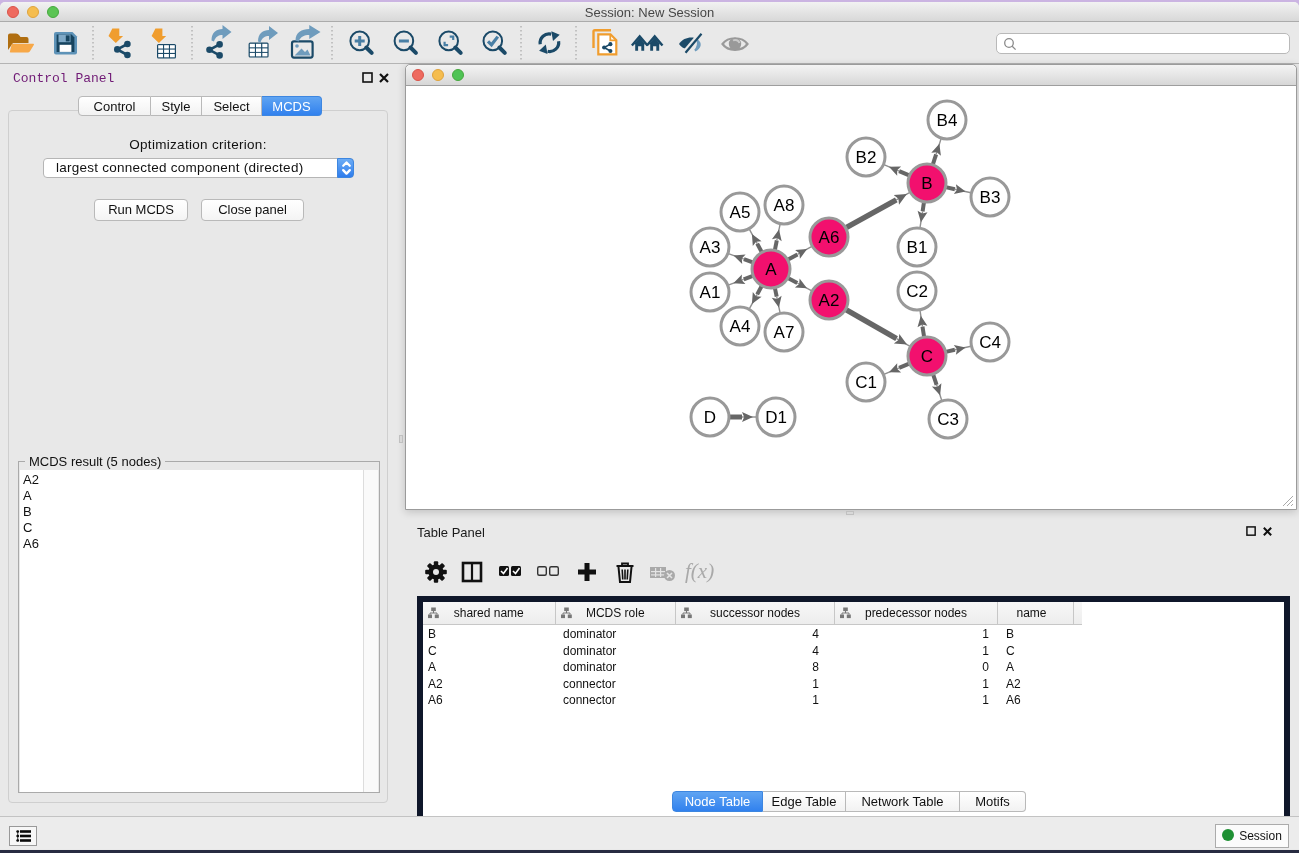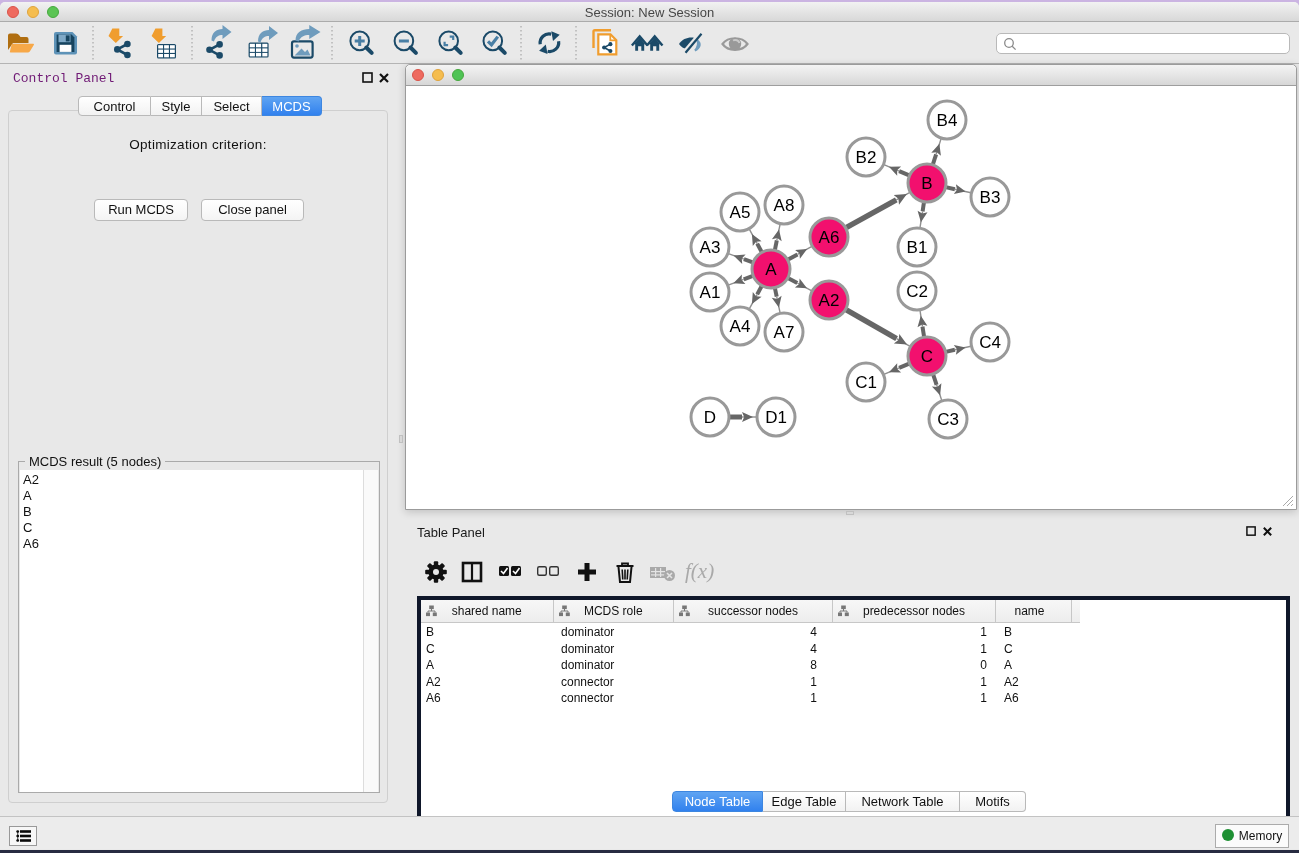--- a/index.html
+++ b/index.html
@@ -50,21 +50,21 @@
 #net-titlebar .tl { top:3.5px; }
 #net-titlebar .tl1 { left:6px; background:#ee6a5f; border:0.5px solid #d95349; }
 #net-titlebar .tl2 { left:26px; background:#f5bd4f; border:0.5px solid #dfa33c; }
 #net-titlebar .tl3 { left:46px; background:#4fc355; border:0.5px solid #46a83e; }
 #net-titlebar .ttext { position:absolute; top:4px; width:100%; text-align:center; font-size:13px; color:#3c3c3c; }
 #graph { position:absolute; left:0; top:21px; }
 .grip { position:absolute; right:2px; bottom:2px; width:12px; height:12px; }
 
 #tp-title { position:absolute; left:417px; top:523px; font-size:13px; color:#1a1a1a; }
 #tp-toolbar { position:absolute; left:417px; top:551px; width:873px; height:39px; }
-#tp-table { position:absolute; left:417px; top:594px; width:873px; height:226px; background:#fff; border:4px solid #0f172a; }
+#tp-table { position:absolute; left:417px; top:594px; width:873px; height:226px; background:#fff; border:6px solid #0f172a; }
 #tp-header { position:absolute; left:0; top:0; height:23px; width:659px; background:linear-gradient(#f7f7f7,#ededed); border-bottom:1px solid #c7c7c7; font-size:12px; color:#111; }
 .hcol { position:absolute; top:0; height:23px; border-right:1px solid #c7c7c7; text-align:center; line-height:23px; }
 .hicon { position:absolute; left:5px; top:4px; }
 .trow { position:absolute; font-size:12px; color:#111; height:17px; line-height:17px; }
 .tcell { position:absolute; }
 
 #bottom-tabs { left:672px; top:789px; position:absolute; display:flex; } #bottom-tabs .tab { height:21px; line-height:20px; }
 </style>
 </head>
 <body>
@@ -180,20 +180,26 @@
       <path d="M2 2 L10 10 M10 2 L2 10" stroke="#111" stroke-width="2.2"></path>
     </svg>
   <div id="cp-box"></div>
   <div class="tabs" id="cp-tabs">
     <div class="tab first" style="width:73px">Control</div>
       <div class="tab" style="width:51px">Style</div>
       <div class="tab" style="width:60px">Select</div>
       <div class="tab sel last" style="width:60px">MCDS</div>
   </div>
   <div id="opt-label">Optimization criterion:</div>
+  <div id="dropdown">largest connected component (directed)
+    <div id="dd-btn"><svg width="17" height="18" viewBox="0 0 17 18">
+          <path d="M5.2 6.8 L8.5 3.4 L11.8 6.8" fill="none" stroke="#fff" stroke-width="2.2" stroke-linecap="round" stroke-linejoin="round"></path>
+          <path d="M5.2 11.2 L8.5 14.6 L11.8 11.2" fill="none" stroke="#fff" stroke-width="2.4" stroke-linecap="round" stroke-linejoin="round"></path>
+        </svg></div>
+  </div>
   <div class="btn" id="btn-run">Run MCDS</div>
   <div class="btn" id="btn-close">Close panel</div>
   <div id="mcds-box">
     <div id="mcds-legend">MCDS result (5 nodes)</div>
     <div id="mcds-list">A2<br>A<br>B<br>C<br>A6</div>
     <div id="mcds-scroll"></div>
   </div>
 
   <div id="netwin">
     <div id="net-titlebar">
@@ -465,15 +471,15 @@
           <g fill="#0a0a0a">
             <rect x="10" y="3.2" width="11" height="2.6"></rect>
             <rect x="10" y="7.7" width="11" height="2.6"></rect>
             <rect x="10" y="12.2" width="11" height="2.6"></rect>
             <rect x="6.3" y="3.2" width="2.8" height="2.6" rx="1.2"></rect>
             <rect x="6.3" y="7.7" width="2.8" height="2.6" rx="1.2"></rect>
             <rect x="6.3" y="12.2" width="2.8" height="2.6" rx="1.2"></rect>
             <rect x="7.4" y="4" width="0.8" height="10"></rect>
           </g>
         </svg></div>
-    <div id="membtn"><span class="dot"></span><span class="lbl">Memory</span></div>
+    <div id="membtn"><span class="dot"></span><span class="lbl">Session</span></div>
   </div>
 </div>
 
 </body></html>

